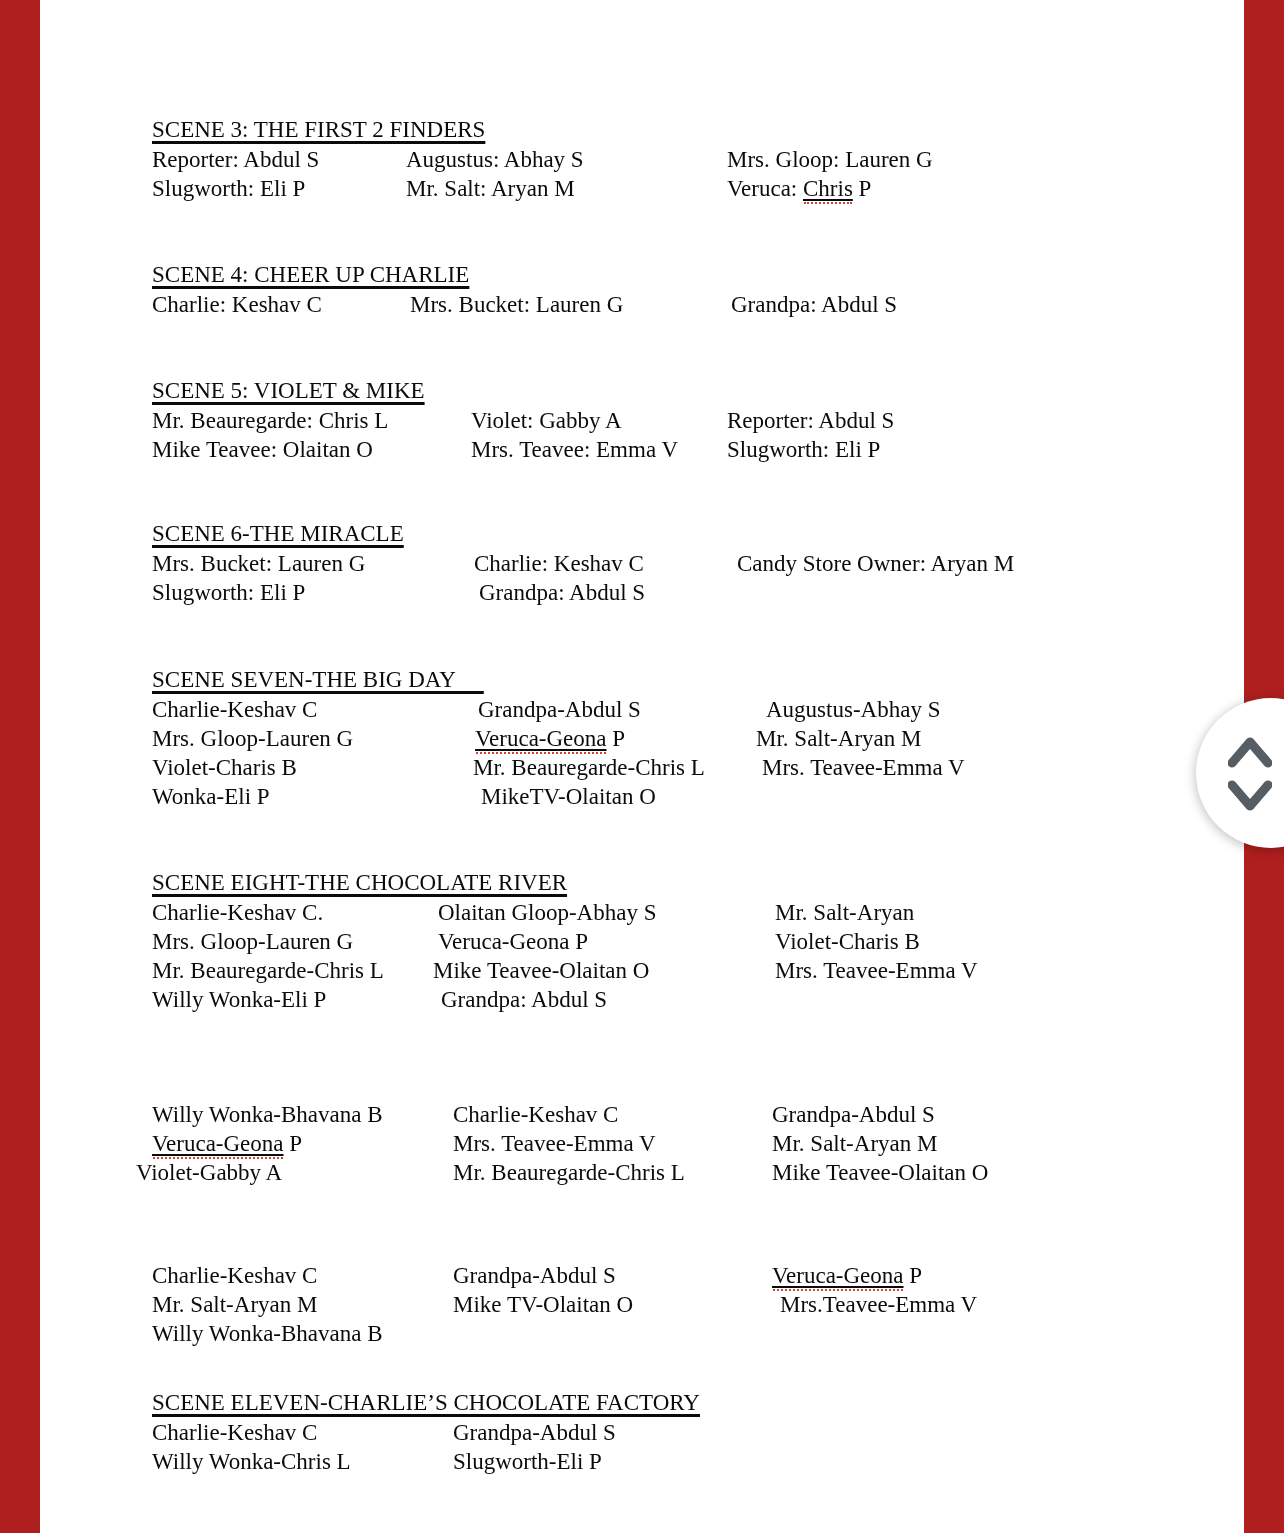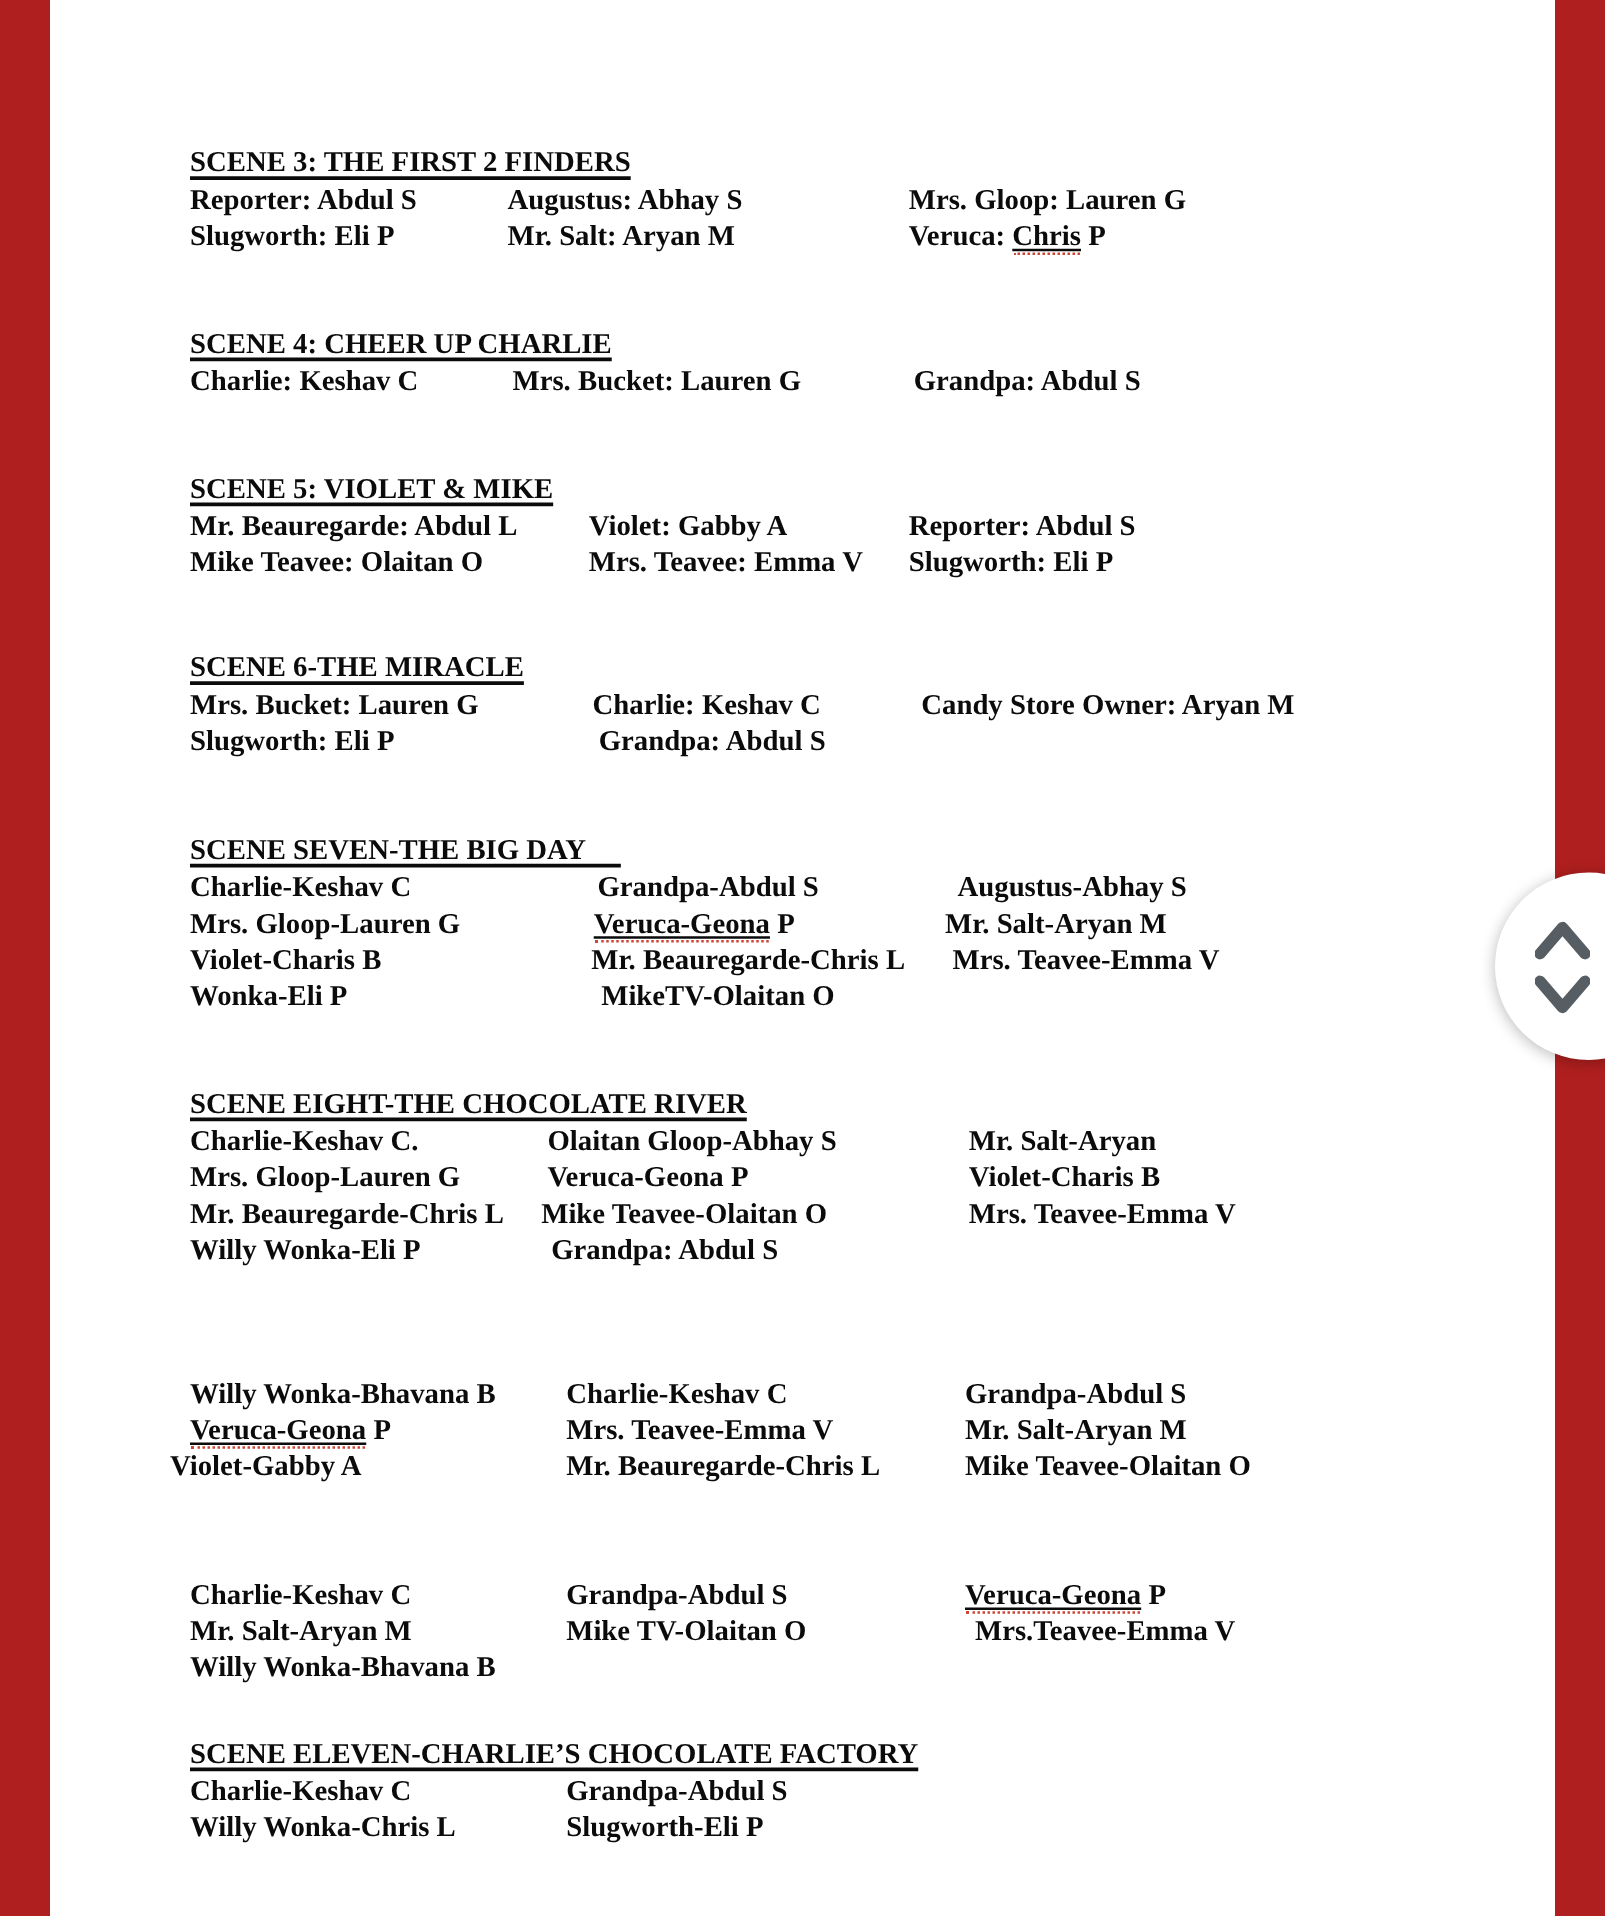--- a/index.html
+++ b/index.html
@@ -6,21 +6,21 @@
   body{
     width:1284px;height:1533px;overflow:hidden;position:relative;
     background:#ffffff;
     font-family:"Liberation Serif","DejaVu Serif",serif;
   }
   .stage{position:absolute;left:0;top:0;width:1284px;height:1533px;background:#ffffff;}
   .edge-bar{position:absolute;top:0;width:40px;height:1533px;background:#b01f1f;z-index:2;}
   .edge-bar.left{left:0;}
   .edge-bar.right{right:0;}
   .cast-list{position:absolute;left:0;top:0;width:1284px;height:1533px;z-index:1;
-    color:#0b0b0b;font-weight:bold;font-size:23px;line-height:24px;}
+    color:#0b0b0b;font-weight:normal;font-size:23px;line-height:24px;}
   .heading{
     position:absolute;white-space:pre;
     text-decoration:underline;
     text-decoration-thickness:2.5px;
     text-underline-offset:4px;
   }
   .cell{position:absolute;white-space:pre;}
   .marked{
     position:relative;
     text-decoration:underline;
@@ -54,21 +54,21 @@
       <span class="cell" style="left: 406px; top: 148px;">Augustus: Abhay S</span>
       <span class="cell" style="left: 727px; top: 148px;">Mrs. Gloop: Lauren G</span>
       <span class="cell" style="left: 152px; top: 177px;">Slugworth: Eli P</span>
       <span class="cell" style="left: 406px; top: 177px;">Mr. Salt: Aryan M</span>
       <span class="cell" style="left: 727px; top: 177px;">Veruca: <span class="marked">Chris</span> P</span>
       <div class="heading" style="left: 152px; top: 263px;">SCENE 4: CHEER UP CHARLIE</div>
       <span class="cell" style="left: 152px; top: 293px;">Charlie: Keshav C</span>
       <span class="cell" style="left: 410px; top: 293px;">Mrs. Bucket: Lauren G</span>
       <span class="cell" style="left: 731px; top: 293px;">Grandpa: Abdul S</span>
       <div class="heading" style="left: 152px; top: 379px;">SCENE 5: VIOLET &amp; MIKE</div>
-      <span class="cell" style="left: 152px; top: 409px;">Mr. Beauregarde: Abdul L</span>
+      <span class="cell" style="left: 152px; top: 409px;">Mr. Beauregarde: Chris L</span>
       <span class="cell" style="left: 471px; top: 409px;">Violet: Gabby A</span>
       <span class="cell" style="left: 727px; top: 409px;">Reporter: Abdul S</span>
       <span class="cell" style="left: 152px; top: 438px;">Mike Teavee: Olaitan O</span>
       <span class="cell" style="left: 471px; top: 438px;">Mrs. Teavee: Emma V</span>
       <span class="cell" style="left: 727px; top: 438px;">Slugworth: Eli P</span>
       <div class="heading" style="left: 152px; top: 522px;">SCENE 6-THE MIRACLE</div>
       <span class="cell" style="left: 152px; top: 552px;">Mrs. Bucket: Lauren G</span>
       <span class="cell" style="left: 474px; top: 552px;">Charlie: Keshav C</span>
       <span class="cell" style="left: 737px; top: 552px;">Candy Store Owner: Aryan M</span>
       <span class="cell" style="left: 152px; top: 581px;">Slugworth: Eli P</span>

